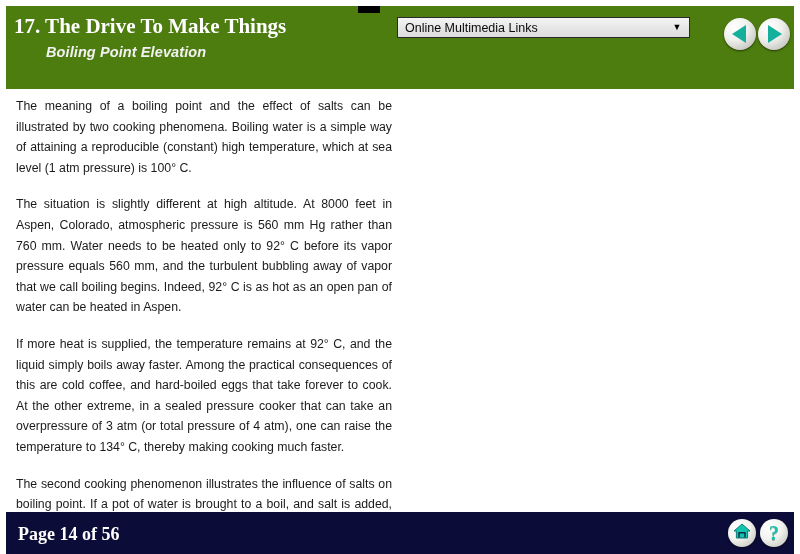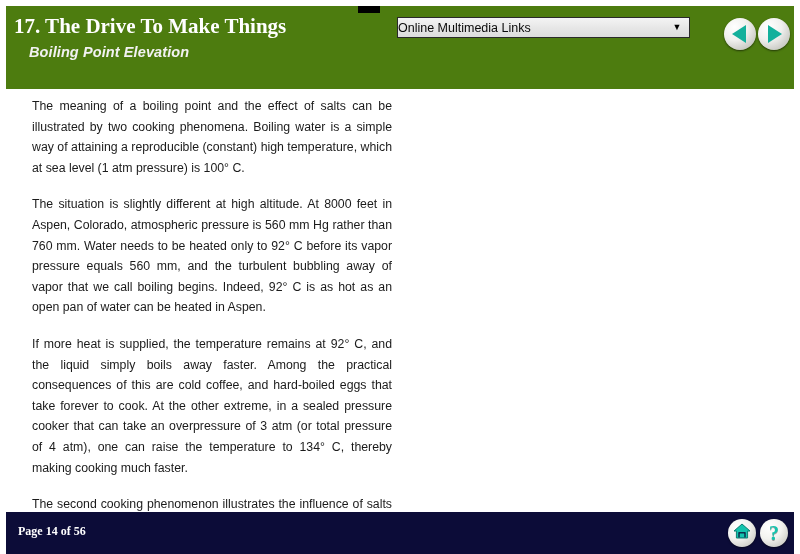--- a/index.html
+++ b/index.html
@@ -54,21 +54,21 @@
     display: block;
     padding-left: 14px;
   }
   .title-sub {
     font-family: "Liberation Sans", sans-serif;
     font-style: italic;
     font-weight: bold;
     font-size: 14.5px;
     line-height: 18px;
     color: #f2f2f2;
-    margin: 4px 0 0 15px;
+    margin: 4px 0 0 32px;
     letter-spacing: 0.1px;
   }
 
   
   .media-select {
     position: absolute;
     left: 391px;
     top: 11px;
     width: 293px;
     height: 21px;
@@ -76,20 +76,21 @@
     border: 1px solid #2a2a2a;
     box-sizing: border-box;
     display: flex;
     align-items: center;
     cursor: default;
   }
   .media-select-label {
     flex: 1 1 auto;
     font-size: 12.5px;
     color: #0a0a0a;
+    padding-left: 7px;
     white-space: nowrap;
     overflow: hidden;
   }
   .media-select-arrow {
     width: 20px;
     text-align: center;
     font-size: 9px;
     color: #000000;
     line-height: 1;
     padding-right: 2px;
@@ -135,21 +136,21 @@
     height: 414px;
     background: #ffffff;
   }
   .text-column {
     position: absolute;
     left: 16px;
     top: 4px;
     width: 376px;
   }
   .text-column p {
-    margin: 0 0 16px 16px;
+    margin: 0 0 16px 0;
     font-size: 12.3px;
     line-height: 20.6px;
     color: #1b1b1b;
     text-align: justify;
     text-justify: inter-word;
   }
   .text-column p:last-child { margin-bottom: 0; }
 
   
   .footer {
@@ -161,21 +162,21 @@
     background: #0c0c38;
     box-sizing: border-box;
     overflow: hidden;
   }
   .page-indicator {
     position: absolute;
     left: 12px;
     top: 12px;
     font-family: "Liberation Serif", serif;
     font-weight: bold;
-    font-size: 12px;
+    font-size: 18px;
     color: #ffffff;
   }
   .footer-btn {
     position: absolute;
     top: 7px;
     width: 28px;
     height: 28px;
     border-radius: 50%;
     background: radial-gradient(circle at 33% 28%, #ffffff 0%, #f2f2ef 45%, #cfcfc8 80%, #a0a09a 100%);
     box-shadow: 0 1px 2px rgba(0,0,0,0.5);

